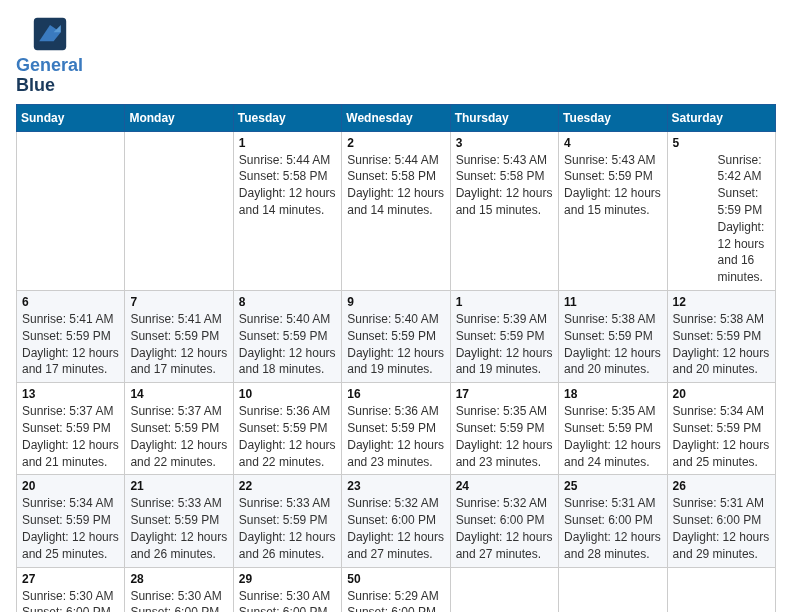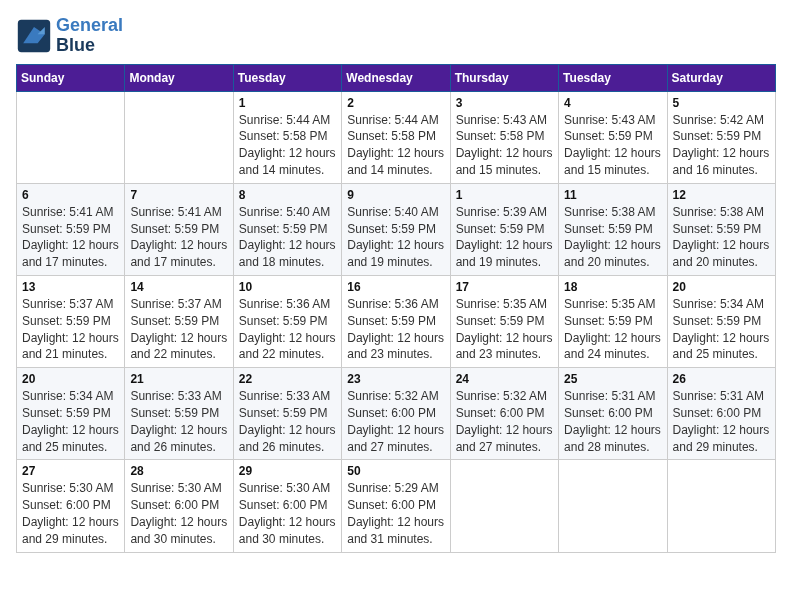--- a/index.html
+++ b/index.html
@@ -13,20 +13,21 @@
     .header {
       display: flex;
       justify-content: space-between;
       align-items: flex-start;
       margin-bottom: 8px;
     }
     .logo {
       display: flex;
       align-items: center;
       gap: 4px;
+      flex-direction: column;
     }
     .logo-text {
       font-size: 18px;
       font-weight: bold;
       color: #1a3a5c;
       line-height: 1.1;
     }
     .logo-text span {
       color: #3a7abf;
     }
@@ -45,21 +46,21 @@
     .location {
       font-size: 15px;
       color: #333;
     }
     .calendar {
       width: 100%;
       border-collapse: collapse;
       font-size: 11px;
     }
     .calendar th {
-      background: #4c1d95;
+      background: #0369a1;
       color: #fff;
       padding: 6px 4px;
       text-align: left;
       font-size: 12px;
       border: 1px solid #1a5a9a;
     }
     .calendar td {
       border: 1px solid #ccc;
       vertical-align: top;
       padding: 4px 5px;
@@ -137,21 +138,21 @@
 Daylight: 12 hours and 15 minutes.</div>
         </td>
         <td>
           <span class="day-num">4</span>
           <div class="day-info" style="white-space: pre-line;">Sunrise: 5:43 AM
 Sunset: 5:59 PM
 Daylight: 12 hours and 15 minutes.</div>
         </td>
         <td>
           <span class="day-num">5</span>
-          <div class="day-info" style="white-space: pre-line;">Sunrise: 5:42 AM
+          <div class="day-info" style="white-space: pre-line; margin-left: 45px;">Sunrise: 5:42 AM
 Sunset: 5:59 PM
 Daylight: 12 hours and 16 minutes.</div>
         </td>
       </tr>
       <tr>
         <td>
           <span class="day-num">6</span>
           <div class="day-info" style="white-space: pre-line;">Sunrise: 5:41 AM
 Sunset: 5:59 PM
 Daylight: 12 hours and 17 minutes.</div>

